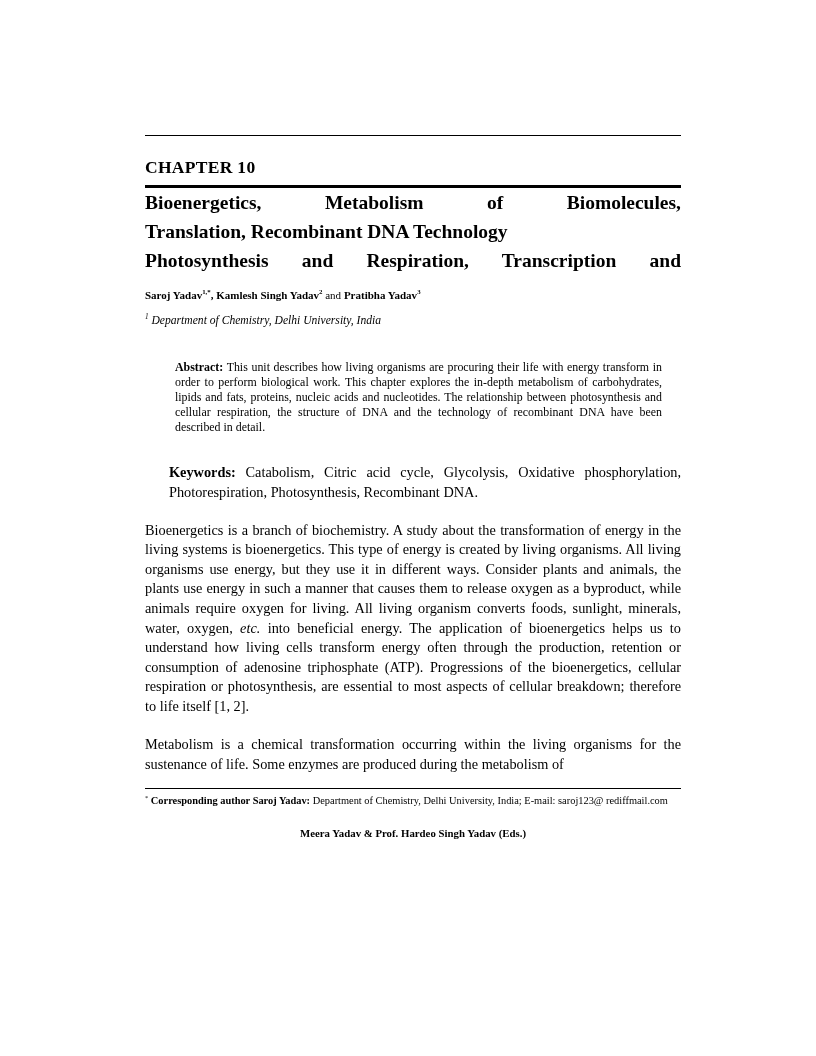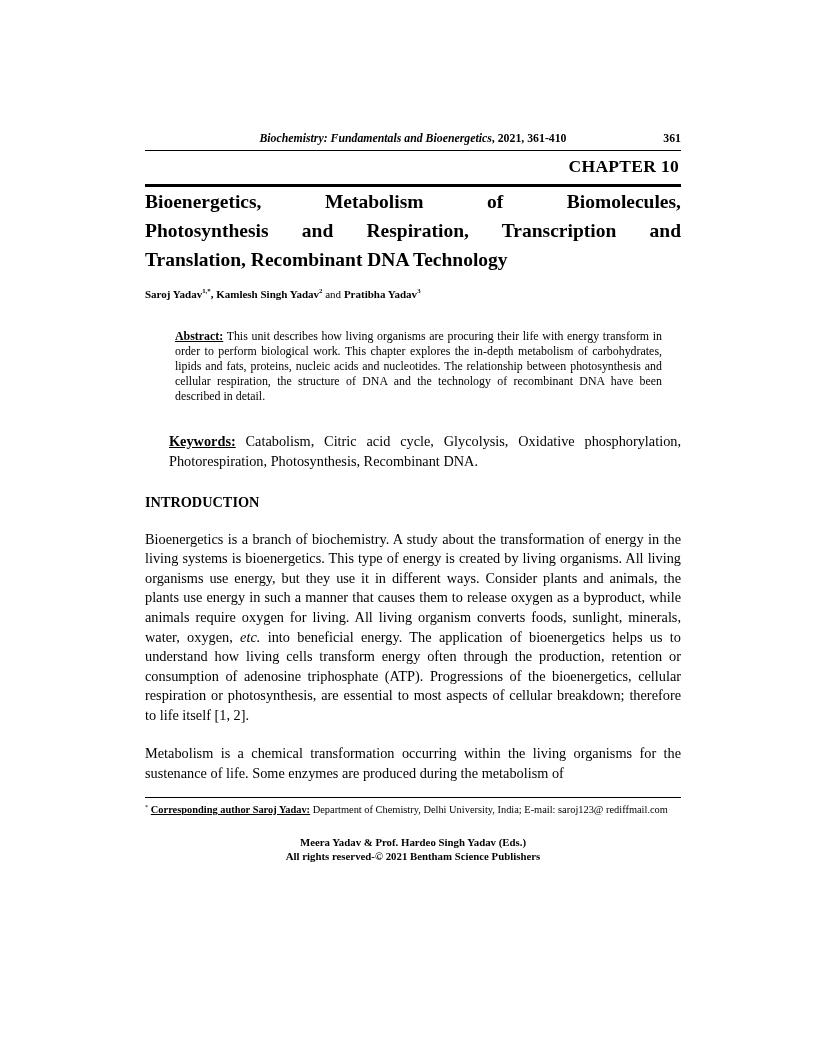--- a/index.html
+++ b/index.html
@@ -26,25 +26,26 @@
     text-align: center;
     font-size: 11.8px;
     font-weight: bold;
     height: 15px;
   }
   .rh-italic { font-style: italic; }
   .page-number { position: absolute; right: 0; top: 0; }
 
   .rule-thin { border-top: 1.6px solid #000; margin-top: 4px; }
   .chapter {
-    text-align: right;
+    text-align: left;
     font-weight: bold;
     font-size: 17.5px;
     padding: 5px 2px 7px 0;
     letter-spacing: 0.3px;
+    margin-top: 16px;
   }
   .rule-thick { border-top: 3px solid #000; }
 
   
   .title { font-size: 19.5px; font-weight: bold; line-height: 29px; }
   .title-line.justify { text-align: justify; text-align-last: justify; }
 
   
   .authors { margin-top: 14px; font-size: 11px; font-weight: bold; font-family: Liberation Serif, serif; }
   sup { font-size: 62%; vertical-align: super; line-height: 0; }
@@ -54,21 +55,21 @@
   .affiliations { margin-top: 9px; font-size: 11.6px; font-style: italic; line-height: 21px; }
 
   
   .abstract {
     margin: 29px 19px 0 30px;
     font-size: 11.9px;
     line-height: 14.9px;
     text-align: justify;
     text-justify: inter-word;
   }
-  .bold { font-weight: bold; text-decoration: underline; }
+  .bold { font-weight: bold; }
 
   
   .keywords { margin-top: 27px; font-size: 14.3px; line-height: 20px; text-align: justify; margin-left: 24px; }
 
   
   .section-heading { margin-top: 23px; font-size: 14.3px; font-weight: bold; }
   .body-para {
     margin-top: 19px;
     font-size: 14.3px;
     line-height: 19.6px;
@@ -95,59 +96,54 @@
     font-size: 10.8px;
     line-height: 13.5px;
   }
 </style>
 </head>
 <body>
 
 <div class="page">
   <div class="content">
 
-    <div class="header">
-      <span class="rh-italic">Biochemistry: Fundamentals and Bioenergetics</span><span>, 2021, 361-410</span>
-      <span class="page-number">361</span>
-    </div>
 
     <div class="rule-thin"></div>
 
     <div class="chapter">CHAPTER 10</div>
 
     <div class="rule-thick"></div>
 
     <h1 class="title">
       <div class="title-line justify">Bioenergetics, Metabolism of Biomolecules,</div>
+      <div class="title-line">Translation, Recombinant DNA Technology</div>
       <div class="title-line justify">Photosynthesis and Respiration, Transcription and</div>
-      <div class="title-line">Translation, Recombinant DNA Technology</div>
     </h1>
 
     <p class="authors"><span>Saroj Yadav</span><sup>1,*</sup><span>, </span><span>Kamlesh Singh Yadav</span><sup>2</sup><span class="normal-weight"> and </span><span>Pratibha Yadav</span><sup>3</sup></p>
 
     <div class="affiliations">
+      <div class="affiliation"><sup>1</sup> <span>Department of Chemistry, Delhi University, India</span></div>
     </div>
 
     <div class="abstract">
       <span class="bold">Abstract:</span>
       <span>This unit describes how living organisms are procuring their life with energy transform in order to perform biological work. This chapter explores the in-depth metabolism of carbohydrates, lipids and fats, proteins, nucleic acids and nucleotides. The relationship between photosynthesis and cellular respiration, the structure of DNA and the technology of recombinant DNA have been described in detail.</span>
     </div>
 
     <div class="keywords">
       <span class="bold">Keywords:</span>
       <span>Catabolism, Citric acid cycle, Glycolysis, Oxidative phosphorylation, Photorespiration, Photosynthesis, Recombinant DNA.</span>
     </div>
 
-    <h2 class="section-heading">INTRODUCTION</h2>
 
     <p class="body-para"><span>Bioenergetics is a branch of biochemistry. A study about the transformation of energy in the living systems is bioenergetics. This type of energy is created by living organisms. All living organisms use energy, but they use it in different ways. Consider plants and animals, the plants use energy in such a manner that causes them to release oxygen as a byproduct, while animals require oxygen for living. All living organism converts foods, sunlight, minerals, water, oxygen, </span><em>etc.</em><span> into beneficial energy. The application of bioenergetics helps us to understand how living cells transform energy often through the production, retention or consumption of adenosine triphosphate (ATP). Progressions of the bioenergetics, cellular respiration or photosynthesis, are essential to most aspects of cellular breakdown; therefore to life itself [1, 2].</span></p>
 
     <p class="body-para">Metabolism is a chemical transformation occurring within the living organisms for the sustenance of life. Some enzymes are produced during the metabolism of</p>
 
     <div class="footnote-block"><sup>*</sup> <span class="bold">Corresponding author Saroj Yadav:</span> <span>Department of Chemistry, Delhi University, India; E-mail: saroj123@ rediffmail.com</span></div>
 
     <div class="footer">
       <div>Meera Yadav &amp; Prof. Hardeo Singh Yadav (Eds.)</div>
-      <div>All rights reserved-© 2021 Bentham Science Publishers</div>
     </div>
 
   </div>
 </div>
 
 </body></html>

